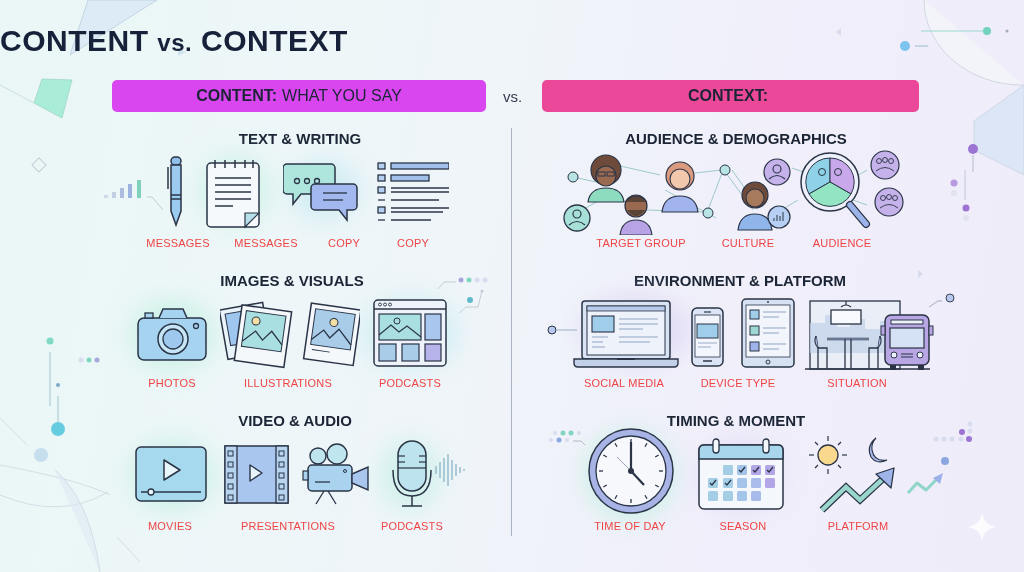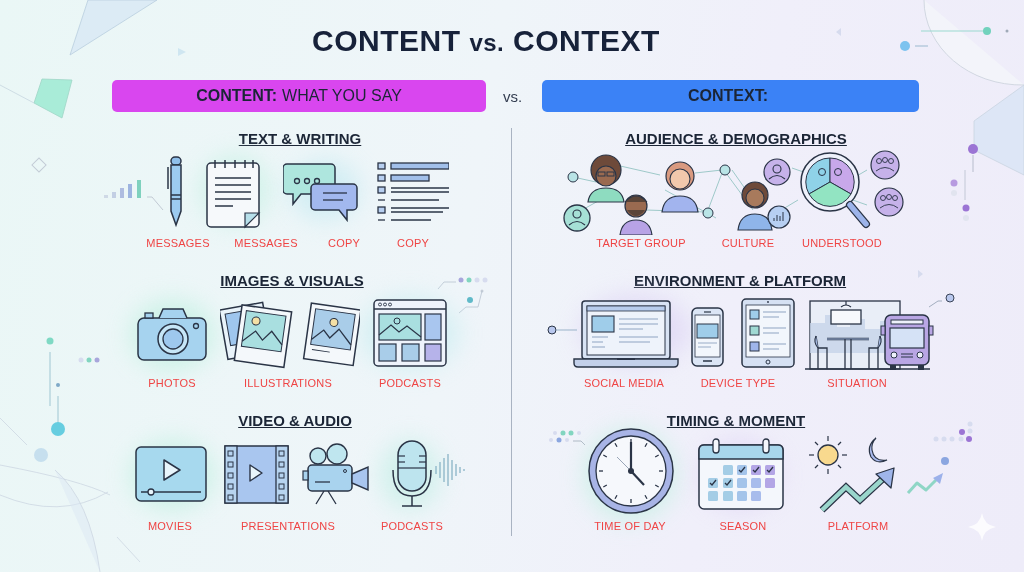--- a/index.html
+++ b/index.html
@@ -6,37 +6,37 @@
   html, body { width: 1024px; height: 572px; overflow: hidden; }
   body {
     font-family: "Liberation Sans", sans-serif;
     color: #1b2536;
     background: linear-gradient(100deg, #eaf7f6 0%, #eff5f9 45%, #f0effa 70%, #eeecf9 100%);
     position: relative;
   }
   .deco { position: absolute; pointer-events: none; }
   .title {
     position: absolute; left: 0; width: 972px; top: 24px;
-    text-align: center; font-size: 30px; font-weight: 700; color: #17223a;
+    font-size: 30px; font-weight: 700; color: #17223a;
     letter-spacing: 0.5px;
   }
   .title .vs { font-size: 24px; font-weight: 700; }
   .pill {
     position: absolute; top: 80px; height: 32px; border-radius: 5px;
     display: flex; align-items: center; justify-content: center;
     font-size: 16px; color: #1b2536;
   }
   .pill b { font-weight: 700; margin-right: 5px; }
   .pill-content { left: 112px; width: 374px; background: #d946ef; }
-  .pill-context { left: 542px; width: 377px; background: #3b82f6; }
+  .pill-context { left: 542px; width: 377px; background: #ec4899; }
   .vs-mid { position: absolute; top: 88px; left: 503px; font-size: 15px; color: #333d50; }
   .divider { position: absolute; left: 511px; top: 128px; width: 1px; height: 408px; background: #a9b3c2; }
   .section-title {
     position: absolute; font-size: 15px; font-weight: 700; color: #1b2536;
-    text-align: center; width: 400px; text-decoration: underline;
+    text-align: center; width: 400px;
   }
   .item { position: absolute; width: 110px; text-align: center; }
   .item .label { position: absolute; left: 0; width: 110px; font-size: 11px; color: #ef4444; text-align: center; letter-spacing: 0.2px; }
   .icon-svg { position: absolute; }
   .glow { position: absolute; border-radius: 50%; filter: blur(12px); }
 </style>
 </head>
 <body>
 
 <svg class="deco" width="1024" height="572" style="left:0;top:0">
@@ -418,21 +418,21 @@
       <path d="M320 58 Q 329 51 338 58"></path>
     </g>
 </svg>
 <div class="item" style="left:586px;top:237px">
   <div class="label">TARGET GROUP</div>
 </div>
 <div class="item" style="left:693px;top:237px">
   <div class="label">CULTURE</div>
 </div>
 <div class="item" style="left:787px;top:237px">
-  <div class="label">UNDERSTOOD</div>
+  <div class="label">AUDIENCE</div>
 </div>
 
 <div class="section-title" style="left:540px;top:272px">ENVIRONMENT &amp; PLATFORM</div>
 
 <div class="glow" style="left:580px;top:295px;width:110px;height:70px;background:#ddd3f4;opacity:.7"></div>
 
 <svg class="icon-svg" style="left:545px;top:299px" width="135" height="70" viewBox="0 0 135 70">
   <circle cx="7" cy="31" r="4" fill="#b9c8ee" stroke="#2a3446" stroke-width="1"></circle>
   <line x1="11" y1="31" x2="32" y2="31" stroke="#9ab3c9" stroke-width="1"></line>
   <rect x="37" y="2" width="88" height="58" rx="3" fill="#d8e3f4" stroke="#2a3446" stroke-width="1.5"></rect>

